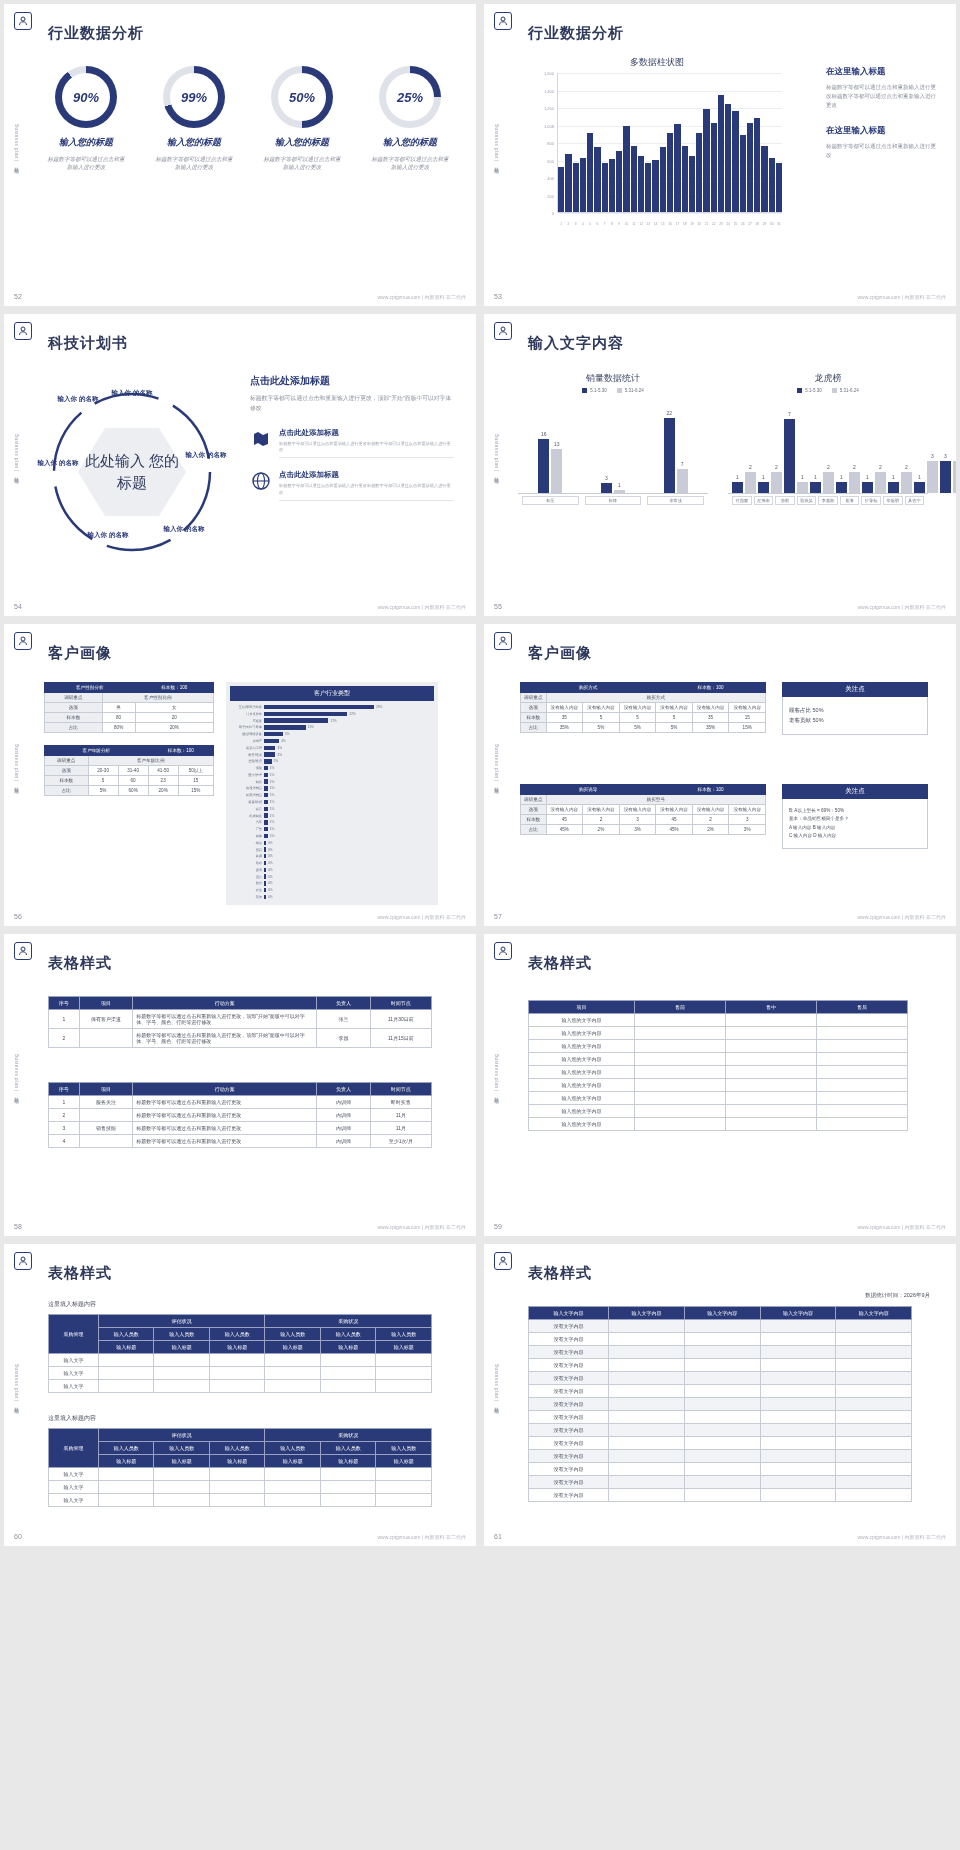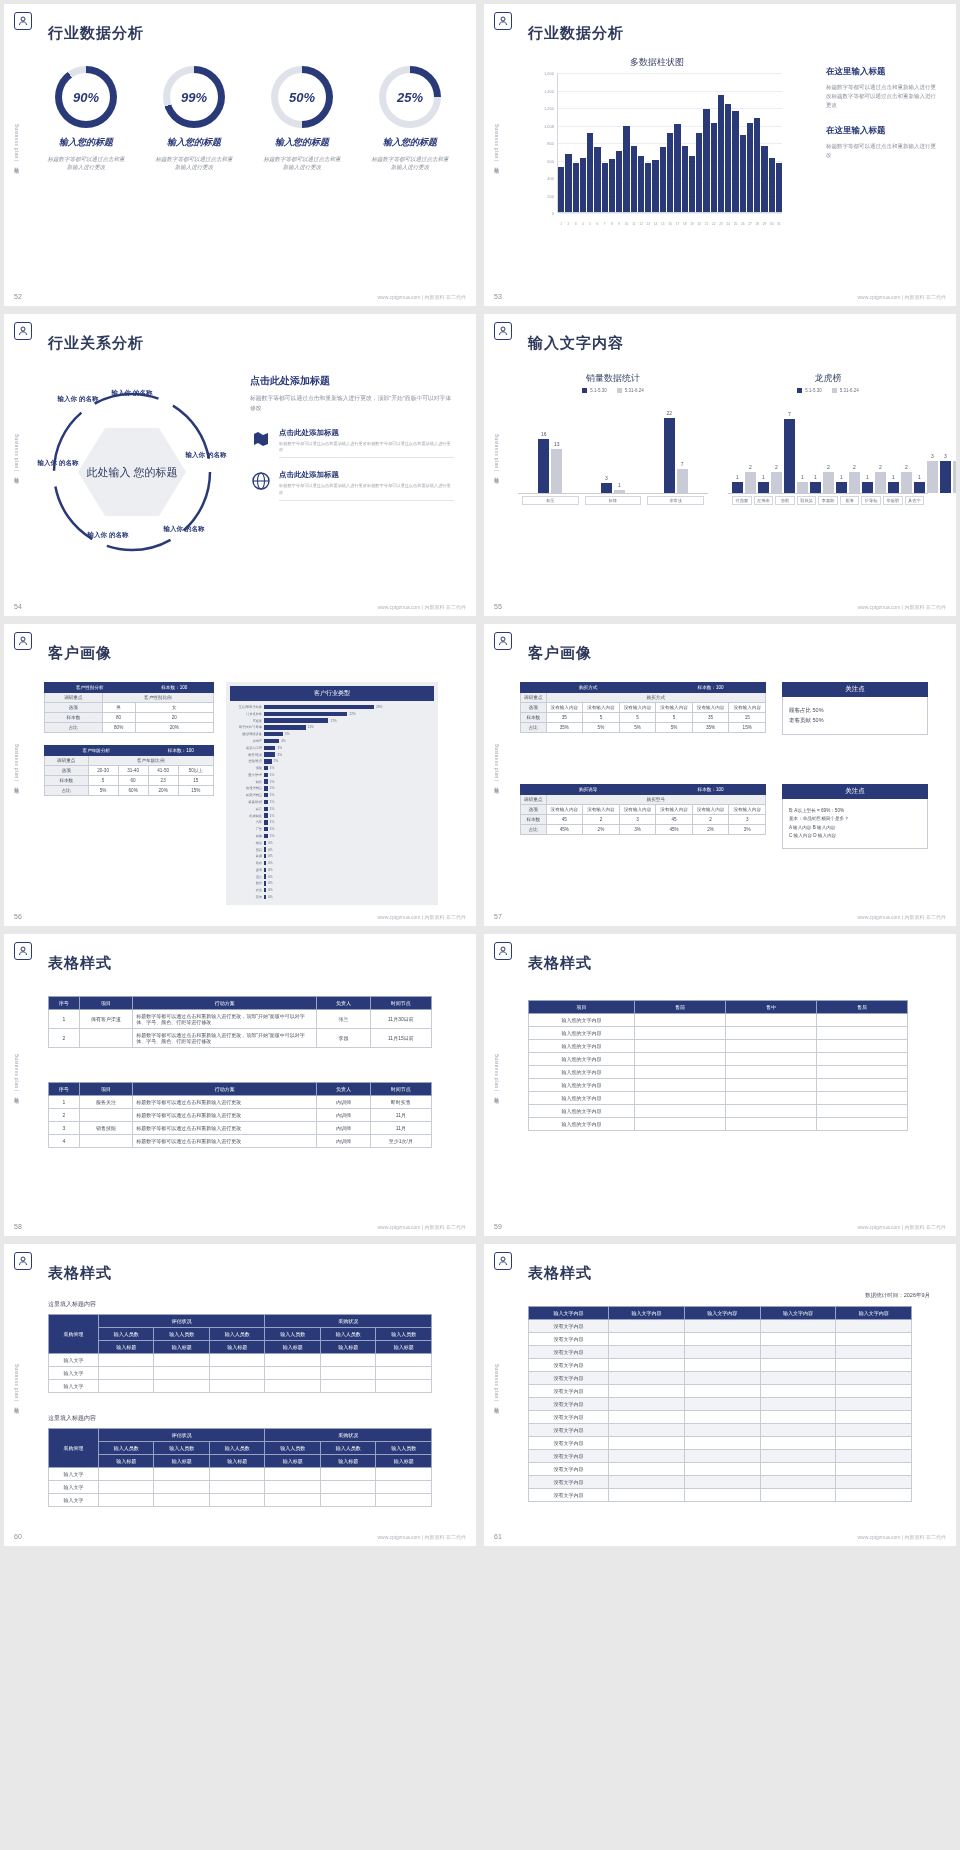--- a/index.html
+++ b/index.html
@@ -129,21 +129,21 @@
   .rt-h { font-size: 8.5px; font-weight: bold; color: #2a3a78; margin-bottom: 5px; }
   .rt-p { font-size: 5.5px; color: #8a8f9c; line-height: 1.6; margin-bottom: 16px; }
   
   .hexwrap { position: absolute; left: 28px; top: 58px; width: 200px; height: 200px; }
   .hex-center {
     position: absolute; left: 46px; top: 56px;
     width: 108px; height: 88px;
     background: #eceef2;
     display: flex; align-items: center; justify-content: center;
     text-align: center;
-    font-size: 11px; color: #2f3a5c; line-height: 1.5;
+    font-size: 15px; color: #2f3a5c; line-height: 1.5;
     clip-path: polygon(25% 0%, 75% 0%, 100% 50%, 75% 100%, 25% 100%, 0% 50%);
   }
   .node {
     position: absolute;
     font-size: 6.5px; color: #2a3a78; font-weight: bold;
     text-align: center; line-height: 1.4; width: 48px;
   }
   .rel-right { position: absolute; left: 246px; top: 60px; width: 204px; }
   .rel-h { font-size: 10px; font-weight: bold; color: #2a3a78; margin-bottom: 6px; }
   .rel-p { font-size: 5.8px; color: #8a8f9c; line-height: 1.7; margin-bottom: 14px; }
@@ -360,21 +360,21 @@
   </div>
 
   <div class="slide">
     <div class="corner-badge">
       <svg width="12" height="12" viewBox="0 0 12 12">
             <circle cx="6" cy="4" r="2" fill="none" stroke="#2a3a78" stroke-width="1"></circle>
             <path d="M2.5 10c0-2 1.6-3.2 3.5-3.2S9.5 8 9.5 10" fill="none" stroke="#2a3a78" stroke-width="1"></path>
           </svg>
     </div>
     <div class="side-label">Business plan | 科技计划书</div>
-    <div class="title">行业关系分析</div>
+    <div class="title">科技计划书</div>
 
     <div class="hexwrap">
       <svg width="200" height="200" style="position:absolute;left:0;top:0">
         <circle cx="100" cy="100" r="78" fill="none" stroke="#2a3a78" stroke-width="2.5" stroke-dasharray="66 16"></circle>
       </svg>
       <div class="hex-center">
         <span>此处输入
 您的标题</span>
       </div>
       <div class="node" style="left:76px;top:16px">输入你

